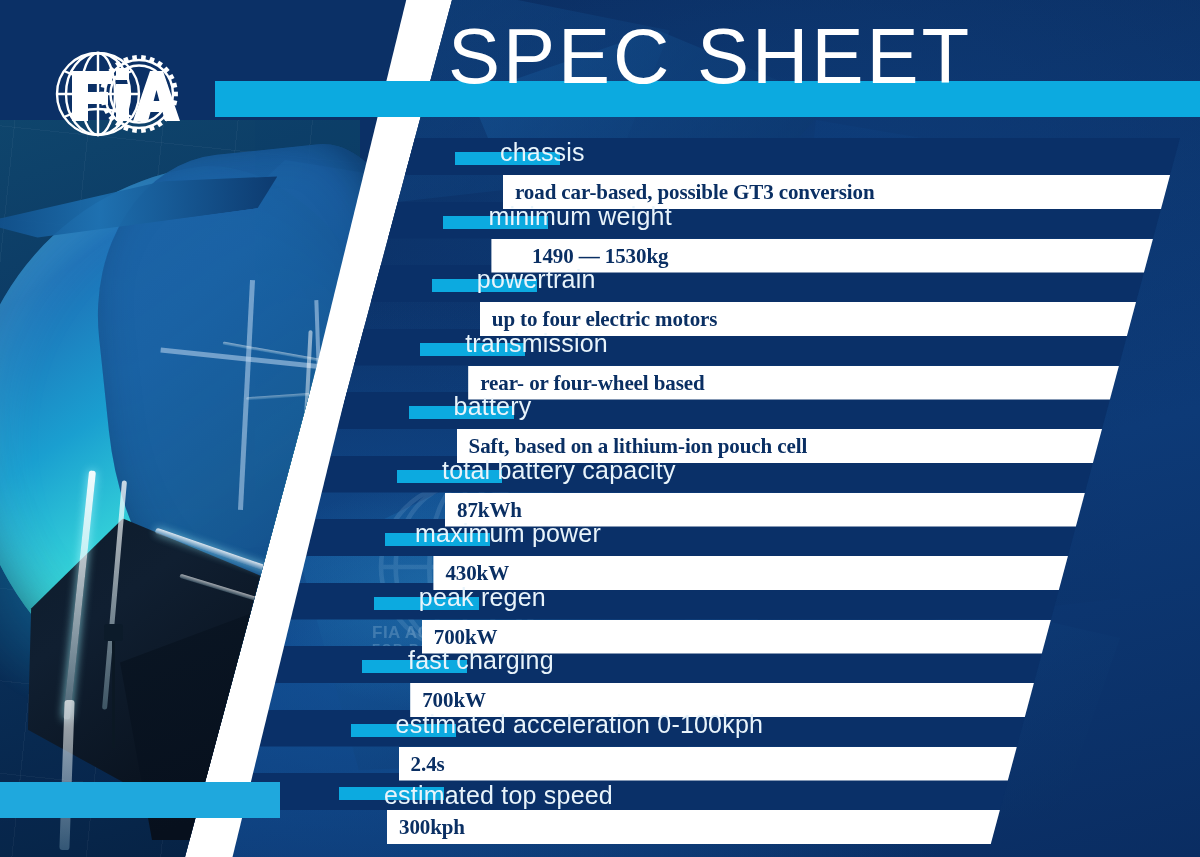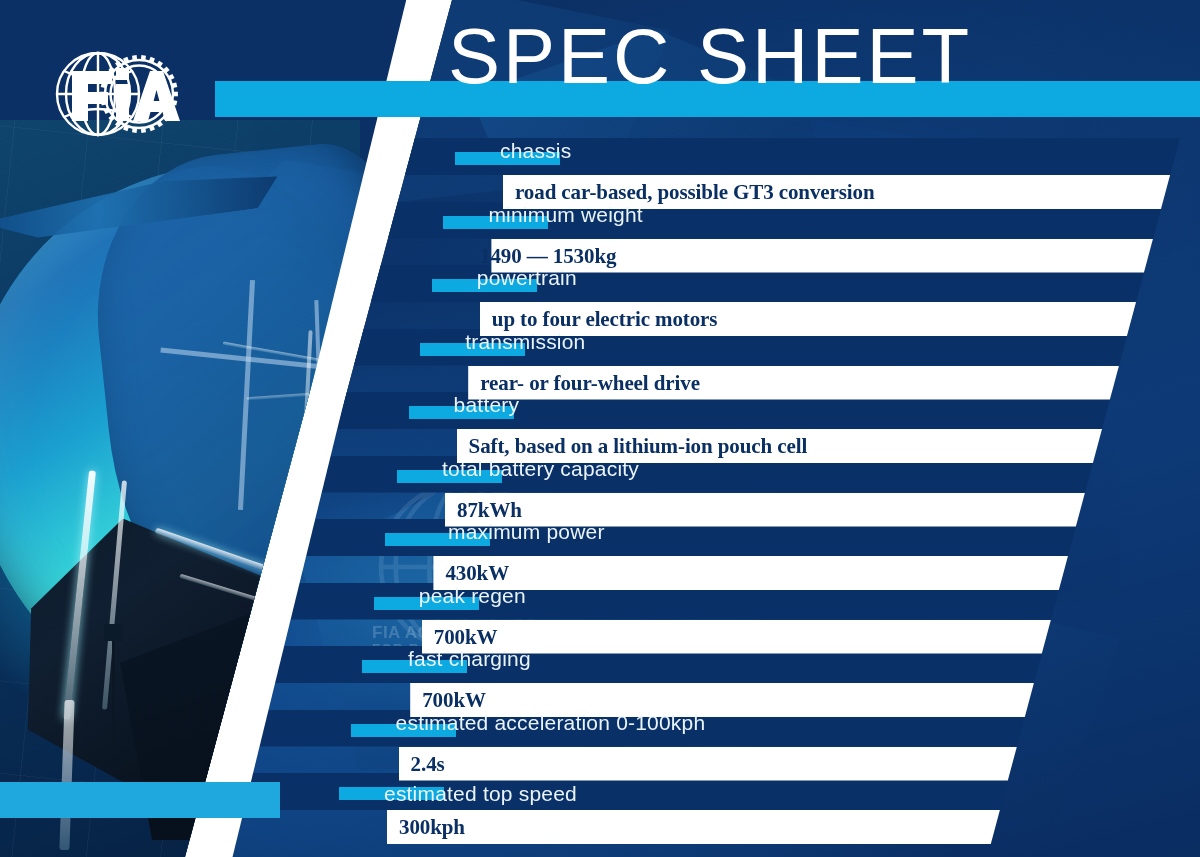--- a/index.html
+++ b/index.html
@@ -209,21 +209,21 @@
   .rows{position:absolute;inset:0;}
   .row{position:absolute;left:0;width:1200px;height:72px;}
   .row .cyanbar{
     position:absolute;
     height:13px;
     background:#0caae0;
   }
   .row .label{
     position:absolute;
     color:#e9f4fb;
-    font-size:21px;
+    font-size:25px;
     font-weight:300;
     letter-spacing:.2px;
     font-family:"Liberation Sans", sans-serif;
     white-space:nowrap;
     line-height:1;
   }
   .row .valueband{
     position:absolute;
     height:34px;
     background:#ffffff;
@@ -380,49 +380,49 @@
       <div class="row" style="top:0;">
         <div class="cyanbar" style="left:455px;top:152px;width:105px;"></div>
         <div class="label" style="left:500px;top:140px;">chassis</div>
         <div class="valueband" style="left:503px;top:175px;width:667.0840000000001px;clip-path:polygon(0 0, 100% 0, 657.9720000000001px 100%, 0 100%);"></div>
         <div class="value" style="left:515px;top:175px;">road car-based, possible GT3 conversion</div>
       </div>
       <div class="row" style="top:0;">
         <div class="cyanbar" style="left:443.4px;top:215.5px;width:105px;"></div>
         <div class="label" style="left:488.4px;top:203.5px;">minimum weight</div>
         <div class="valueband" style="left:491.4px;top:238.5px;width:661.666px;clip-path:polygon(0 0, 100% 0, 652.5540000000001px 100%, 0 100%);"></div>
-        <div class="value" style="left:480px;top:238.5px;">1490 — 1530kg</div>
+        <div class="value" style="left:532px;top:238.5px;">1490 — 1530kg</div>
       </div>
       <div class="row" style="top:0;">
         <div class="cyanbar" style="left:431.8px;top:279px;width:105px;"></div>
         <div class="label" style="left:476.8px;top:267px;">powertrain</div>
         <div class="valueband" style="left:479.8px;top:302px;width:656.248px;clip-path:polygon(0 0, 100% 0, 647.1360000000001px 100%, 0 100%);"></div>
         <div class="value" style="left:491.8px;top:302px;">up to four electric motors</div>
       </div>
       <div class="row" style="top:0;">
         <div class="cyanbar" style="left:420.2px;top:342.5px;width:105px;"></div>
         <div class="label" style="left:465.2px;top:330.5px;">transmission</div>
         <div class="valueband" style="left:468.2px;top:365.5px;width:650.8299999999999px;clip-path:polygon(0 0, 100% 0, 641.718px 100%, 0 100%);"></div>
-        <div class="value" style="left:480.2px;top:365.5px;">rear- or four-wheel drive</div>
+        <div class="value" style="left:480.2px;top:365.5px;">rear- or four-wheel based</div>
       </div>
       <div class="row" style="top:0;">
         <div class="cyanbar" style="left:408.6px;top:406px;width:105px;"></div>
         <div class="label" style="left:453.6px;top:394px;">battery</div>
         <div class="valueband" style="left:456.6px;top:429px;width:645.4119999999999px;clip-path:polygon(0 0, 100% 0, 636.3px 100%, 0 100%);"></div>
         <div class="value" style="left:468.6px;top:429px;">Saft, based on a lithium-ion pouch cell</div>
       </div>
       <div class="row" style="top:0;">
         <div class="cyanbar" style="left:397px;top:469.5px;width:105px;"></div>
         <div class="label" style="left:442px;top:457.5px;">total battery capacity</div>
         <div class="valueband" style="left:445px;top:492.5px;width:639.9939999999999px;clip-path:polygon(0 0, 100% 0, 630.882px 100%, 0 100%);"></div>
         <div class="value" style="left:457px;top:492.5px;">87kWh</div>
       </div>
       <div class="row" style="top:0;">
         <div class="cyanbar" style="left:385.4px;top:533px;width:105px;"></div>
-        <div class="label" style="left:448px;top:521px;">maximum power</div>
+        <div class="label" style="left:415px;top:521px;">maximum power</div>
         <div class="valueband" style="left:433.4px;top:556px;width:634.5760000000001px;clip-path:polygon(0 0, 100% 0, 625.4640000000002px 100%, 0 100%);"></div>
         <div class="value" style="left:445.4px;top:556px;">430kW</div>
       </div>
       <div class="row" style="top:0;">
         <div class="cyanbar" style="left:373.8px;top:596.5px;width:105px;"></div>
         <div class="label" style="left:418.8px;top:584.5px;">peak regen</div>
         <div class="valueband" style="left:421.8px;top:619.5px;width:629.1580000000001px;clip-path:polygon(0 0, 100% 0, 620.0460000000002px 100%, 0 100%);"></div>
         <div class="value" style="left:433.8px;top:619.5px;">700kW</div>
       </div>
       <div class="row" style="top:0;">

